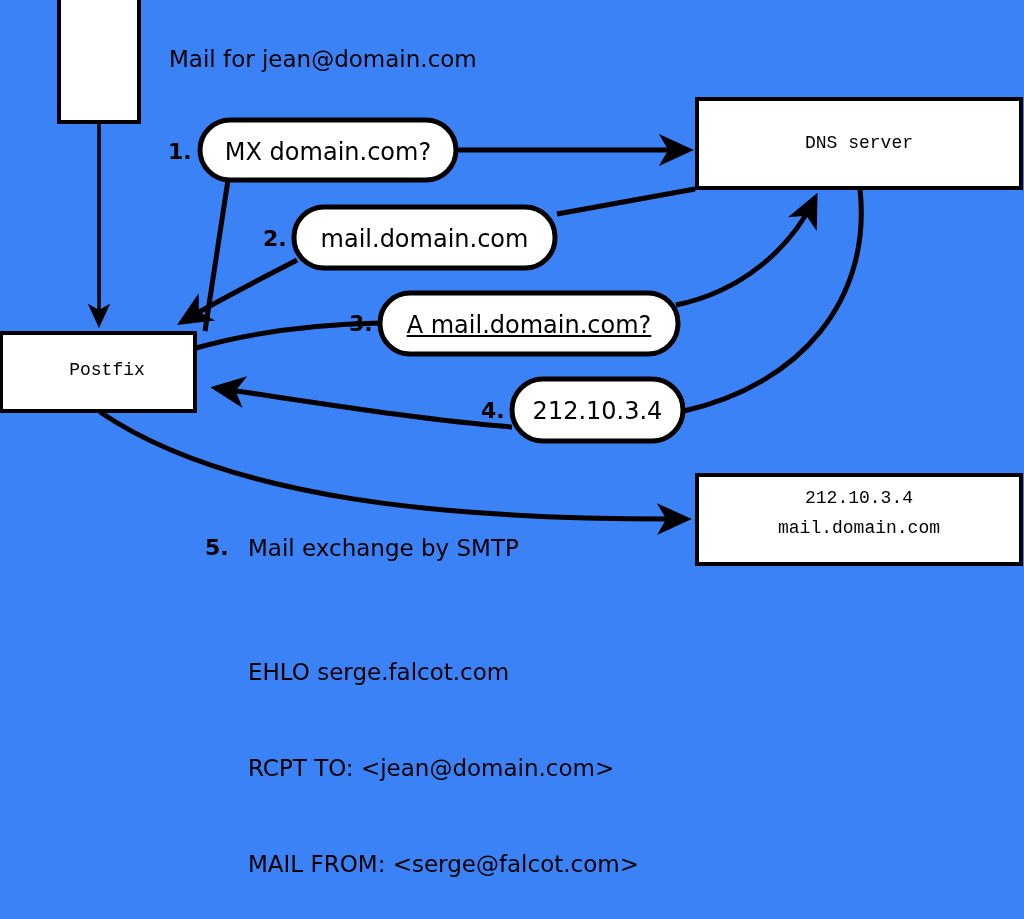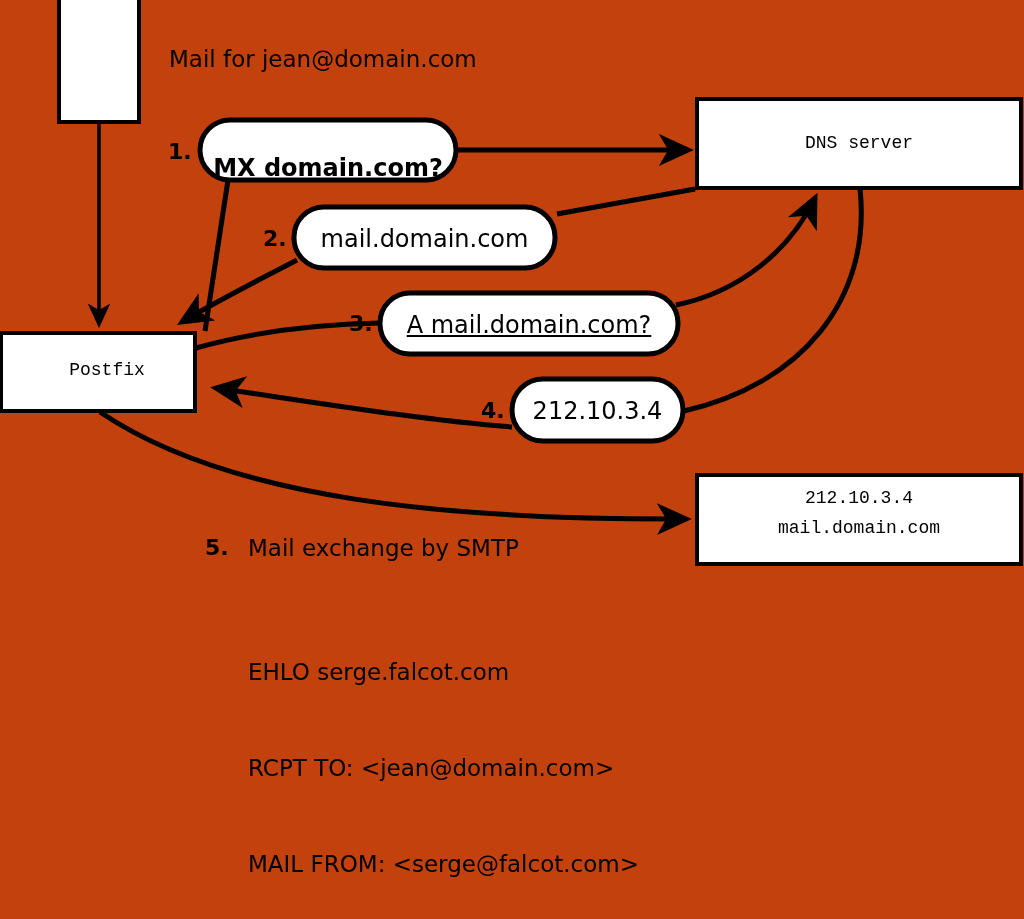--- a/index.html
+++ b/index.html
@@ -9,21 +9,21 @@
     background: #ffffff;
   }
   body {
     font-family: "DejaVu Sans", "Liberation Sans", sans-serif;
     color: #000000;
   }
   #canvas {
     position: relative;
     width: 1024px;
     height: 919px;
-    background: #c2410c;
+    background: #3b82f6;
     overflow: hidden;
   }
   svg.layer {
     position: absolute;
     left: 0;
     top: 0;
     width: 1024px;
     height: 919px;
   }
   .node-label {
@@ -129,21 +129,21 @@
   <div class="node-label" style="left:697px; top:483px; width:324px;">
     <span>212.10.3.4</span><br>
     <span>mail.domain.com</span>
   </div>
 
   <div class="step-num" style="left:168px; top:139px;">1.</div>
   <div class="step-num" style="left:263px; top:226px;">2.</div>
   <div class="step-num" style="left:349px; top:311px;">3.</div>
   <div class="step-num" style="left:481px; top:398px;">4.</div>
 
-  <div class="bubble-label" style="left:200px; top:154px; width:256px;font-weight:bold;">MX domain.com?</div>
+  <div class="bubble-label" style="left:200px; top:138px; width:256px;">MX domain.com?</div>
   <div class="bubble-label" style="left:294px; top:225px; width:261px;">mail.domain.com</div>
   <div class="bubble-label" style="left:380px; top:311px; width:298px;text-decoration:underline;">A mail.domain.com?</div>
   <div class="bubble-label" style="left:512px; top:397px; width:171px;">212.10.3.4</div>
 
   <div class="step-num" style="left:205px; top:535px;">5.</div>
   <div class="free-text" style="left:248px; top:535px;">Mail exchange by SMTP</div>
 
   <div id="smtp-block">
     <span class="smtp-line">EHLO serge.falcot.com</span>
     <span class="smtp-line">RCPT TO: &lt;jean@domain.com&gt;</span>

